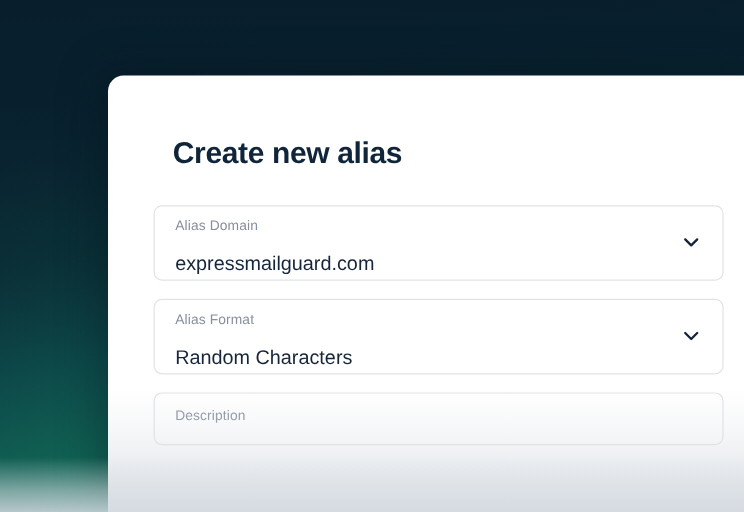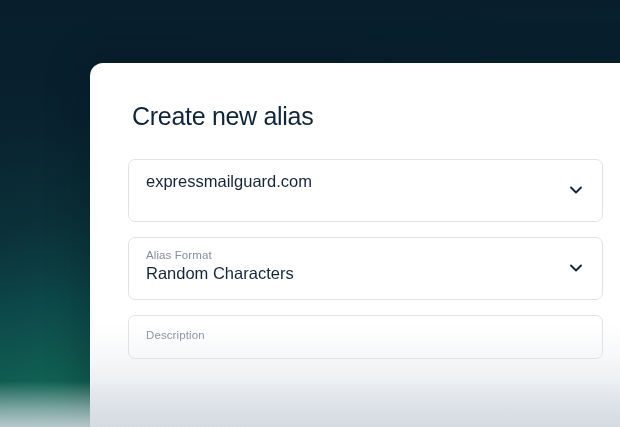--- a/index.html
+++ b/index.html
@@ -59,24 +59,24 @@
     border-top-right-radius: 13px;
     box-shadow: -10px -6px 34px rgba(4,18,28,0.30);
     overflow: hidden;
   }
 
   .card-inner {
     padding: 34px 38px 0 38px;
   }
 
   .title {
-    margin: 4px;
+    margin: 16px;
     font-size: 25px;
     line-height: 30px;
-    font-weight: normal;
+    font-weight: bold;
     letter-spacing: -0.3px;
     color: #11253a;
   }
 
   .desc {
     margin: 22px 0 0 0;
     font-size: 15.5px;
     line-height: 27px;
     color: #2c3e50;
     max-width: 452px;
@@ -102,21 +102,21 @@
   .field-label {
     display: block;
     font-size: 11.5px;
     line-height: 14px;
     color: #868f9c;
     letter-spacing: 0.1px;
   }
 
   .field-value {
     display: block;
-    margin-top: 0;
+    margin-top: 13px;
     font-size: 16.5px;
     line-height: 22px;
     color: #16263a;
   }
 
   .chevron {
     position: absolute;
     right: 17px;
     top: 21px;
     width: 18px;
@@ -167,20 +167,21 @@
 
   <div class="card">
     <div class="card-inner">
 
       <h1 class="title">Create new alias</h1>
 
 
       <div class="fields">
 
         <div class="field">
+          <span class="field-label">Alias Domain</span>
           <span class="field-value">expressmailguard.com</span>
           <span class="chevron">
             <svg width="18" height="18" viewBox="0 0 18 18" fill="none">
               <path d="M4 6.5 L9 11.5 L14 6.5" stroke="#16263a" stroke-width="1.9" stroke-linecap="round" stroke-linejoin="round"></path>
             </svg>
           </span>
         </div>
 
         <div class="field">
           <span class="field-label">Alias Format</span>

